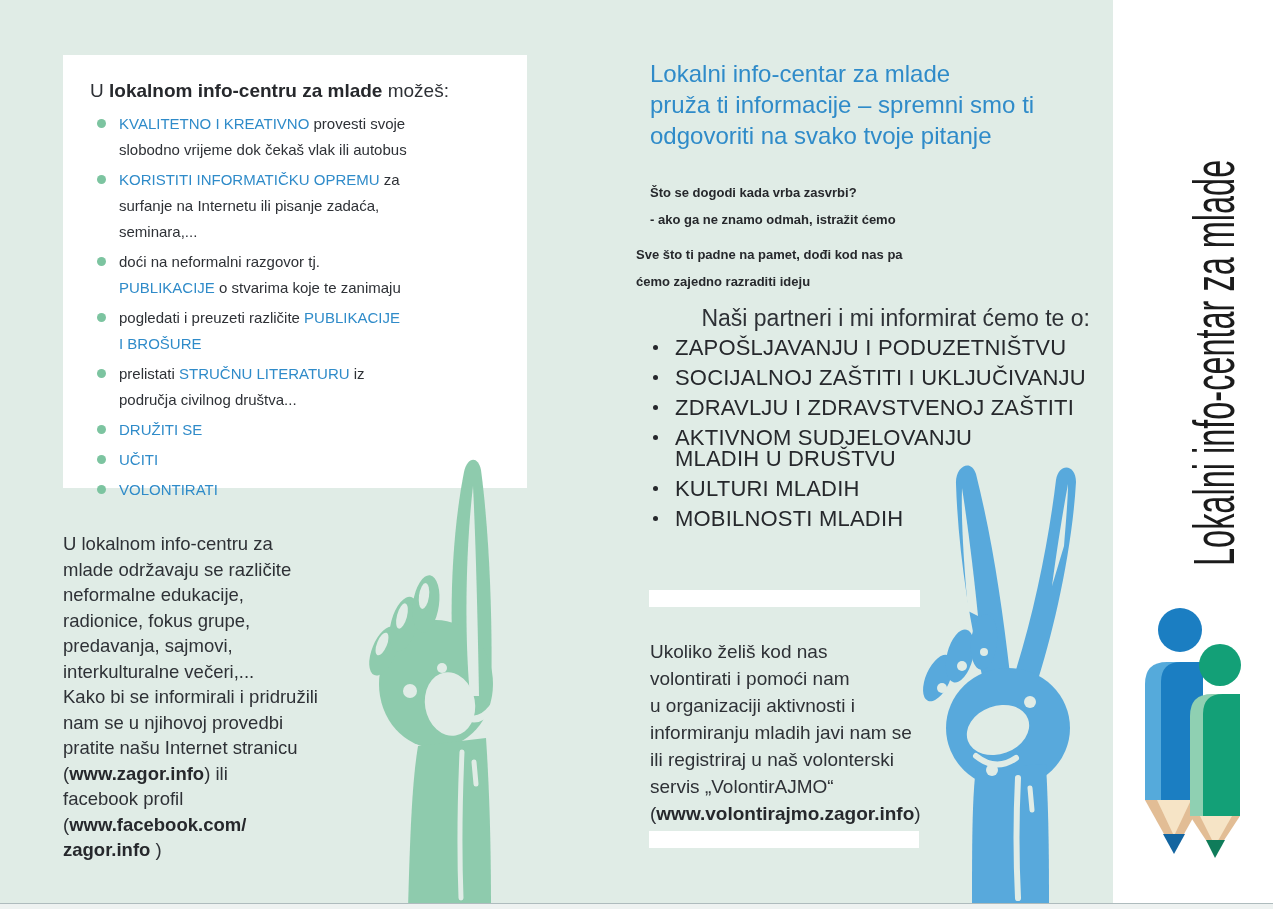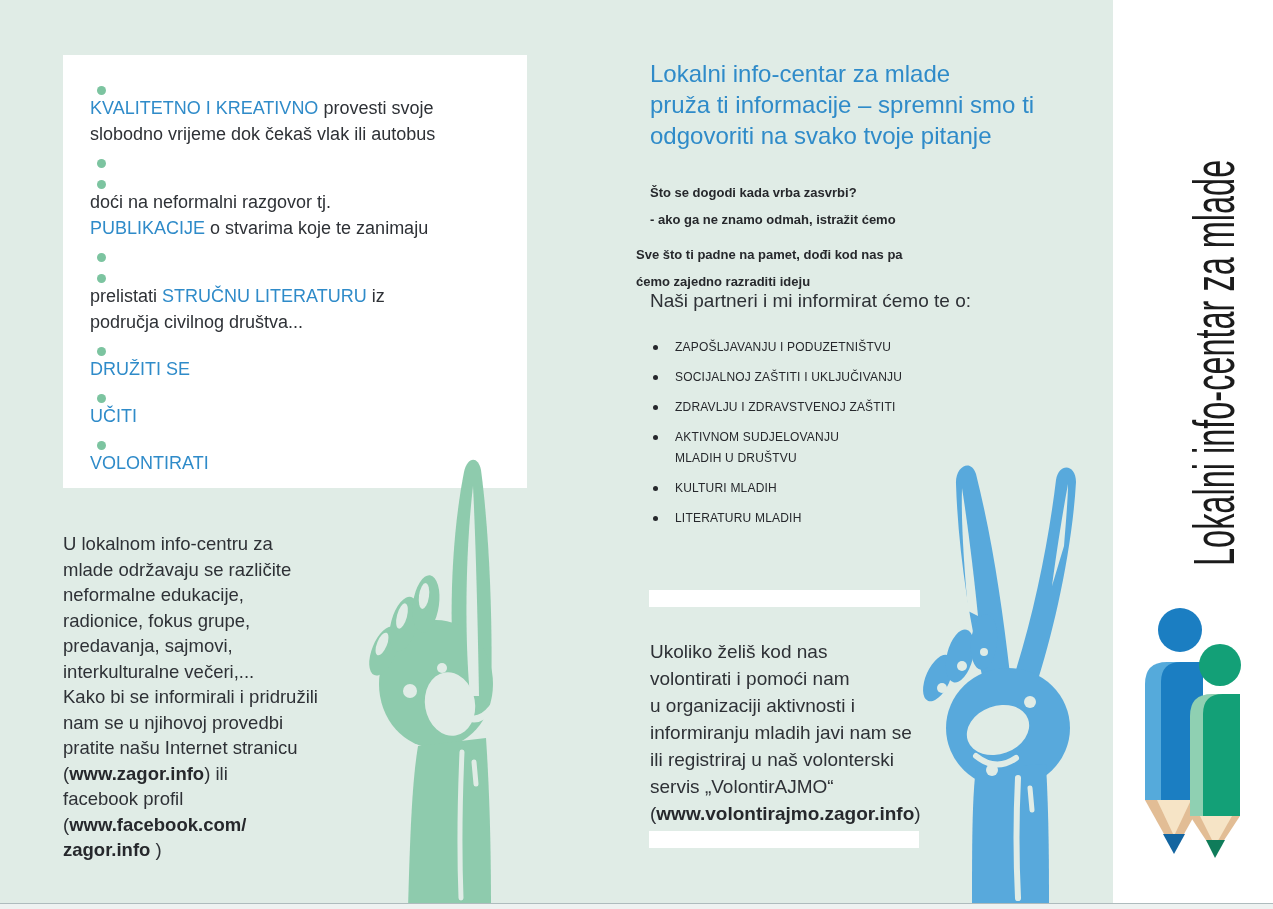--- a/index.html
+++ b/index.html
@@ -15,40 +15,40 @@
   body{font-family:"Liberation Sans", sans-serif;}
   .page{position:relative;width:1273px;height:909px;background:var(--mint);overflow:hidden;color:var(--dark);}
   .abs{position:absolute;}
   .preline{white-space:pre-line;}
 
   
   .info-box{left:63px;top:55px;width:464px;height:433px;background:#ffffff;box-sizing:border-box;padding:23px 20px 0 27px;}
   .info-title{font-size:19px;line-height:26px;margin:0 0 7px 0;white-space:pre-line;}
   ul.blist{list-style:none;margin:0;padding:0;}
   ul.blist li{display:flex;align-items:flex-start;}
-  .info-list li{margin-bottom:4px;font-size:18px;line-height:26px;flex-direction:column;}
+  .info-list li{margin-bottom:4px;font-size:15px;line-height:26px;}
   .dot-green{flex:none;width:9px;height:9px;border-radius:50%;background:var(--green);margin:8px 13px 0 7px;}
   .li-text{white-space:pre-line;}
 
   .seg-bold{font-weight:700;color:var(--dark-strong);}
   .seg-blue{color:var(--blue);}
   .seg-dark{}
   .seg-regular{}
 
   
   .left-para{left:63px;top:531px;width:330px;font-size:18.5px;line-height:25.5px;}
 
   
   .mid-heading{left:650px;top:58px;width:480px;font-size:24px;line-height:31px;color:var(--blue);}
   .q-block{width:480px;font-size:13px;line-height:27px;font-weight:700;color:var(--dark-strong);}
   .q1{left:650px;top:179px;}
   .q2{left:636px;top:241px;}
-  .partners-intro{left:650px;top:288px;width:440px;font-size:19px;line-height:25px;}
+  .partners-intro{left:650px;top:306px;width:440px;font-size:23px;line-height:25px;text-align:right;}
   .topics{left:650px;top:337px;width:470px;}
-  .topics li{margin-bottom:9px;font-size:12px;line-height:21px;letter-spacing:0.2px;color:var(--dark-strong);}
+  .topics li{margin-bottom:9px;font-size:22px;line-height:21px;letter-spacing:0.2px;color:var(--dark-strong);}
   .dot-dark{flex:none;width:5px;height:5px;border-radius:50%;background:var(--dark-strong);margin:8px 17px 0 3px;}
 
   .white-bar{background:#ffffff;}
   .bar1{left:649px;top:590px;width:271px;height:17px;}
   .bar2{left:649px;top:831px;width:270px;height:17px;}
 
   .volunteer{left:650px;top:638px;width:345px;font-size:19px;line-height:27px;}
 
   
   .side-panel{left:1113px;top:0;width:160px;height:909px;background:#ffffff;}
@@ -58,36 +58,42 @@
   .bottom-strip{left:0;bottom:0;width:1273px;height:5px;background:#eef2f1;border-top:1px solid #aebbbd;}
 
   svg{display:block;}
 </style>
 </head>
 <body>
 
 <div class="page">
 
   <div class="abs info-box">
+    <p class="info-title"><span class="seg-regular">U </span><span class="seg-bold">lokalnom info-centru za mlade</span><span class="seg-regular"> možeš:</span></p>
     <ul class="blist info-list">
         <li>
           <span class="dot-green"></span>
           <span class="li-text"><span class="seg-blue">KVALITETNO I KREATIVNO</span><span class="seg-dark"> provesti svoje
 slobodno vrijeme dok čekaš vlak ili autobus</span></span>
         </li>
         <li>
           <span class="dot-green"></span>
+          <span class="li-text"><span class="seg-blue">KORISTITI INFORMATIČKU OPREMU</span><span class="seg-dark"> za
+surfanje na Internetu ili pisanje zadaća,
+seminara,...</span></span>
         </li>
         <li>
           <span class="dot-green"></span>
           <span class="li-text"><span class="seg-dark">doći na neformalni razgovor tj.
 </span><span class="seg-blue">PUBLIKACIJE</span><span class="seg-dark"> o stvarima koje te zanimaju</span></span>
         </li>
         <li>
           <span class="dot-green"></span>
+          <span class="li-text"><span class="seg-dark">pogledati i preuzeti različite </span><span class="seg-blue">PUBLIKACIJE
+I BROŠURE</span></span>
         </li>
         <li>
           <span class="dot-green"></span>
           <span class="li-text"><span class="seg-dark">prelistati </span><span class="seg-blue">STRUČNU LITERATURU</span><span class="seg-dark"> iz
 područja civilnog društva...</span></span>
         </li>
         <li>
           <span class="dot-green"></span>
           <span class="li-text"><span class="seg-blue">DRUŽITI SE</span></span>
         </li>
@@ -166,21 +172,21 @@
         <span class="dot-dark"></span>
         <span class="li-text">AKTIVNOM SUDJELOVANJU
 MLADIH U DRUŠTVU</span>
       </li>
       <li>
         <span class="dot-dark"></span>
         <span class="li-text">KULTURI MLADIH</span>
       </li>
       <li>
         <span class="dot-dark"></span>
-        <span class="li-text">LITERATURU MLADIH</span>
+        <span class="li-text">MOBILNOSTI MLADIH</span>
       </li>
     </ul>
 
   <div class="abs white-bar bar1"></div>
   <div class="abs volunteer preline"><span class="seg-dark">Ukoliko želiš kod nas
 volontirati i pomoći nam
 u organizaciji aktivnosti i
 informiranju mladih javi nam se
 ili registriraj u naš volonterski
 servis „VolontirAJMO“

